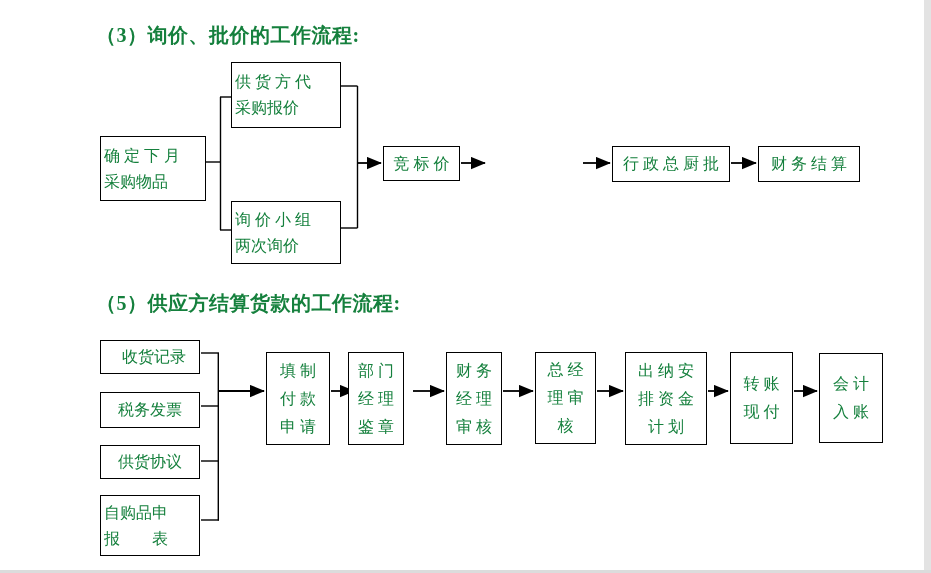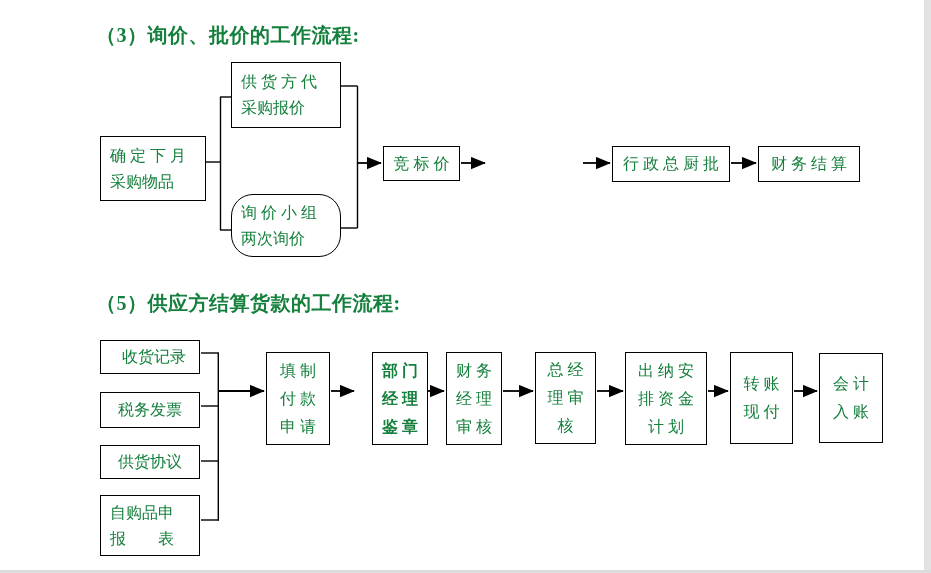--- a/index.html
+++ b/index.html
@@ -12,38 +12,38 @@
     position:absolute; font-weight:bold; font-size:20px; letter-spacing:0.5px;
     white-space:nowrap;
   }
   #t1 { left:96px; top:22px; }
   #t2 { left:96px; top:290px; }
   .box {
     position:absolute; box-sizing:border-box; border:1.5px solid #000; background:#fff;
     font-size:16px; line-height:26px; white-space:pre-line;
     display:flex; flex-direction:column; justify-content:center;
   }
-  .left   { align-items:flex-start; text-align:left; padding-left:9px; padding-right:5px; }
+  .left   { align-items:flex-start; text-align:left; padding-left:3px; padding-right:5px; }
   .center { align-items:center; text-align:center; }
   .lh28 { line-height:28px; }
   
   #f1-start  { left:100px; top:136px; width:106px; height:65px; }
   #f1-top    { left:231px; top:62px;  width:110px; height:66px; }
-  #f1-bottom { left:231px; top:194px; width:110px; height:63px;border-radius:22px; }
+  #f1-bottom { left:231px; top:201px; width:110px; height:63px; }
   #f1-s1 { left:383px; top:146px; width:77px;  height:35px; }
   #f1-s2 { left:487px; top:146px; width:95px;  height:36px; }
   #f1-s3 { left:612px; top:146px; width:118px; height:36px; }
   #f1-s4 { left:758px; top:146px; width:102px; height:36px; }
   
   #f2-i1 { left:100px; top:340px; width:100px; height:34px;padding-left:8px; }
   #f2-i2 { left:100px; top:392px; width:100px; height:36px; }
   #f2-i3 { left:100px; top:445px; width:100px; height:34px; }
   #f2-i4 { left:100px; top:495px; width:100px; height:61px; }
   #f2-s1 { left:266px; top:352px; width:64px; height:93px; }
-  #f2-s2 { left:372px; top:352px; width:56px; height:93px;font-weight:bold; }
+  #f2-s2 { left:348px; top:352px; width:56px; height:93px; }
   #f2-s3 { left:446px; top:352px; width:56px; height:93px; }
   #f2-s4 { left:535px; top:352px; width:61px; height:92px; }
   #f2-s5 { left:625px; top:352px; width:82px; height:93px; }
   #f2-s6 { left:730px; top:352px; width:63px; height:92px; }
   #f2-s7 { left:819px; top:353px; width:64px; height:90px; }
   .scroll-strip {
     position:absolute; left:924px; top:0; width:7px; height:573px; background:#e3e3e3;
   }
   .bottom-strip {
     position:absolute; left:0; top:570px; width:931px; height:3px; background:#dcdcdc;

